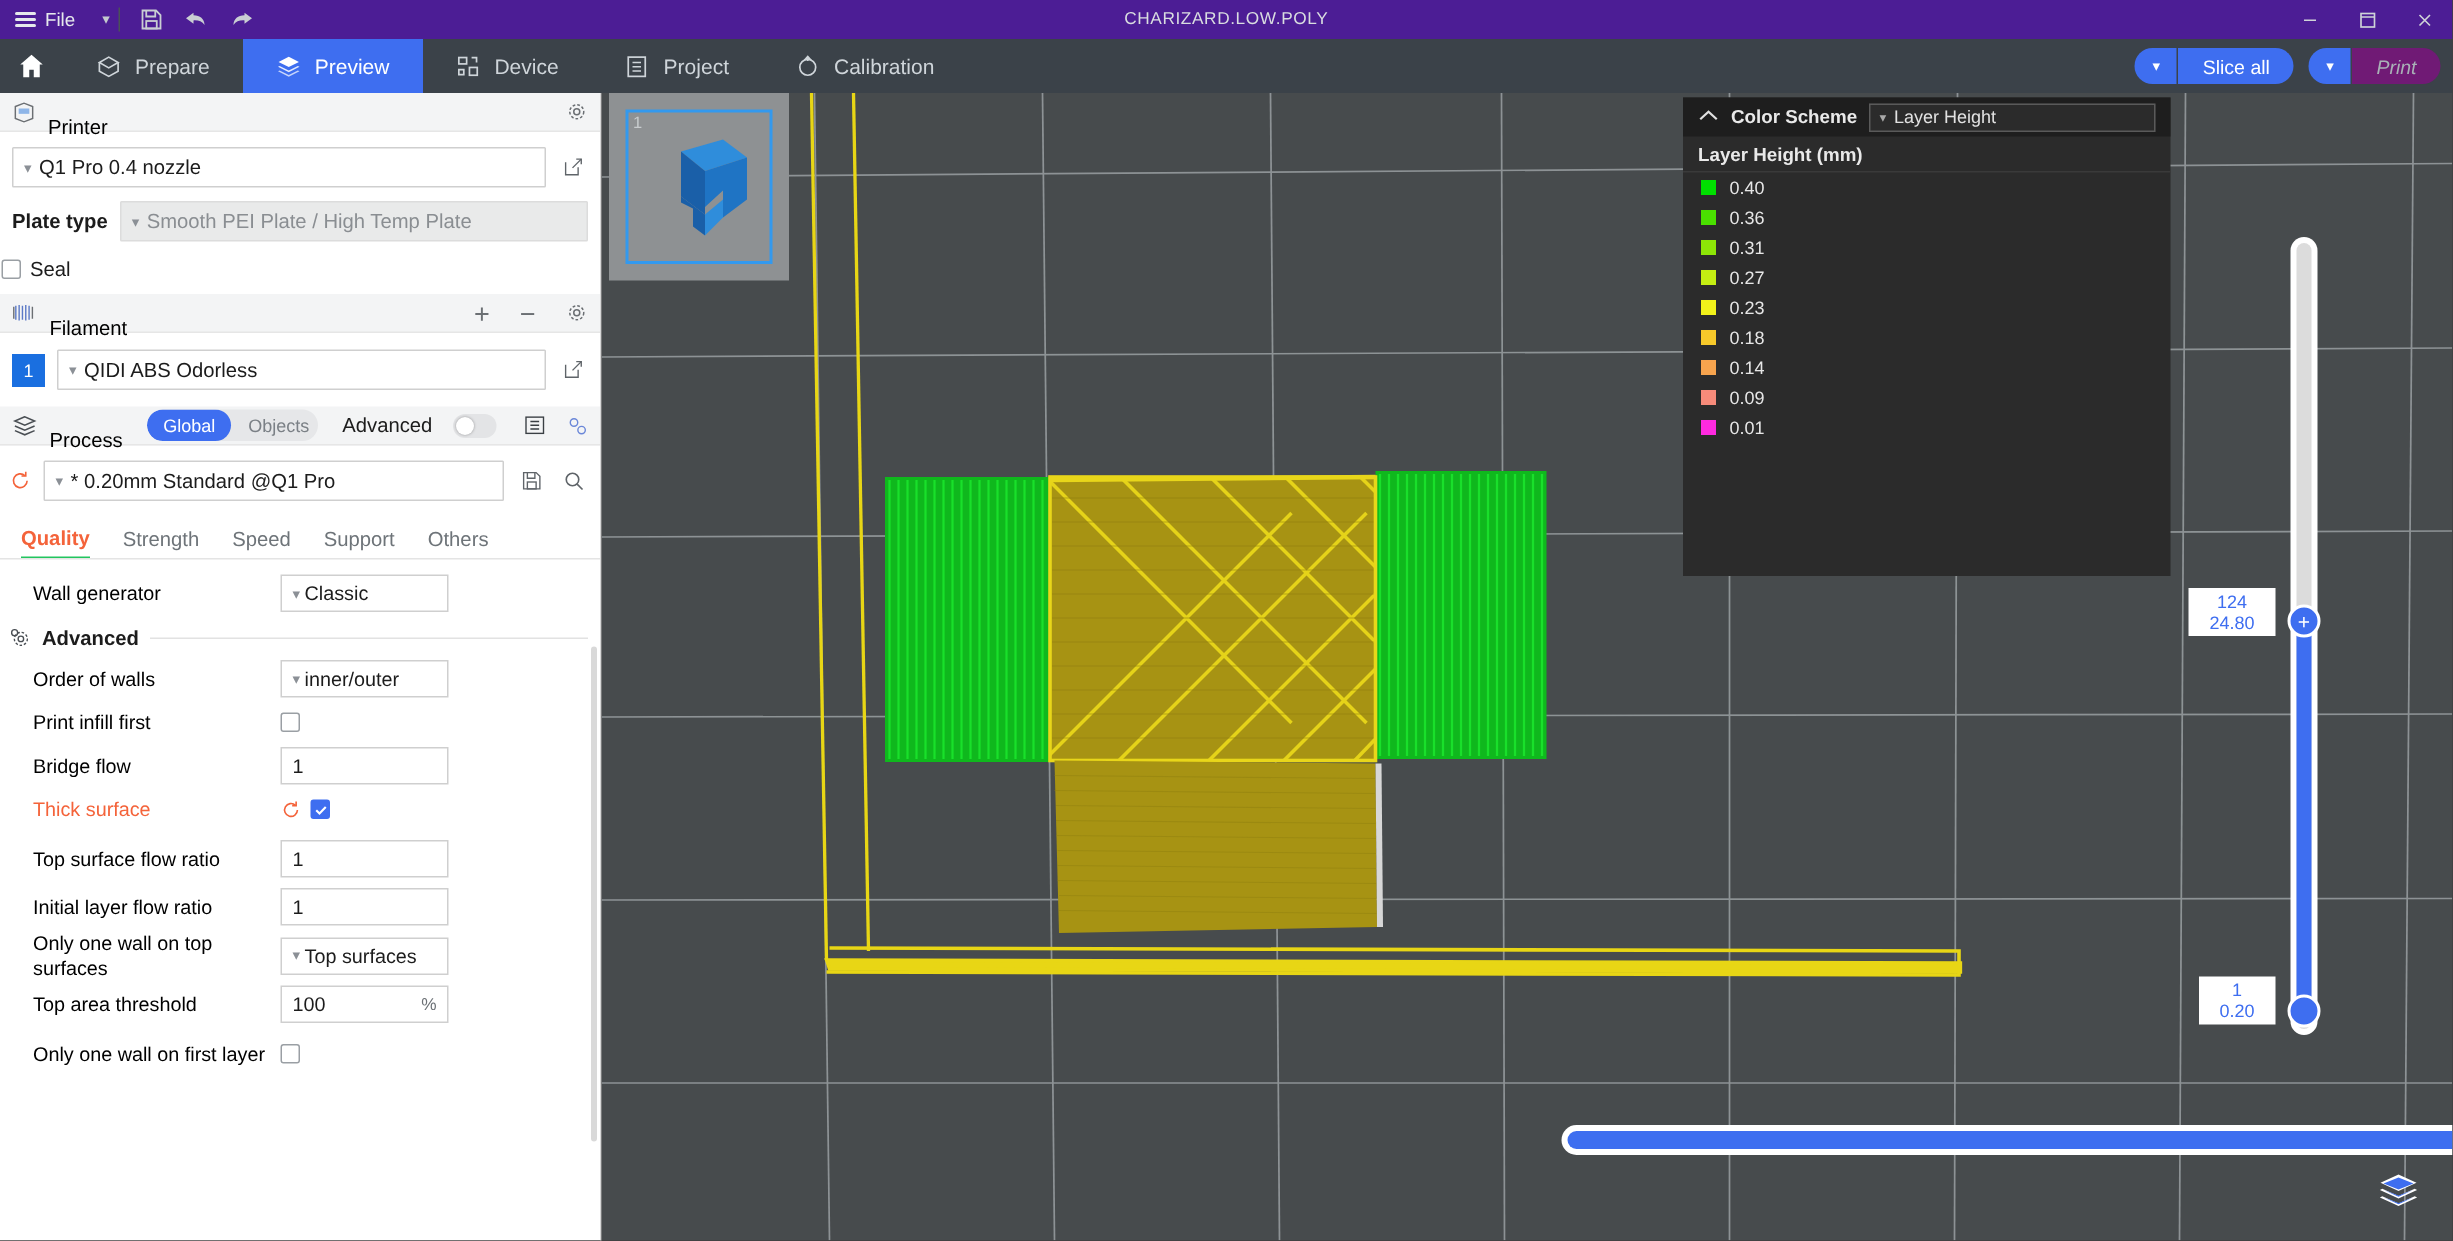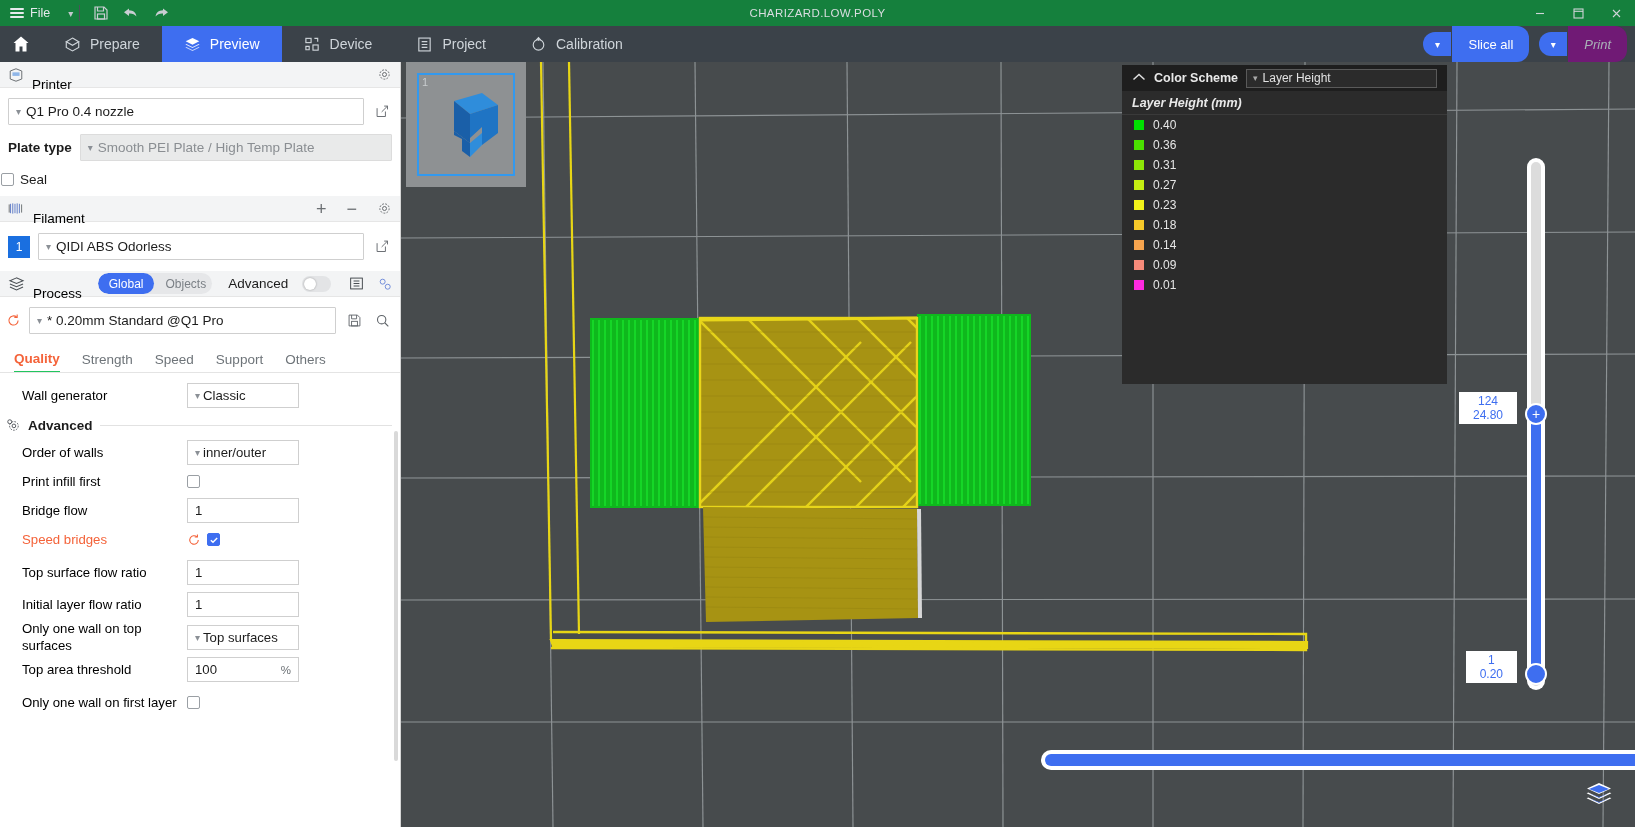--- a/index.html
+++ b/index.html
@@ -7,21 +7,21 @@
     width: 1635px; height: 827px;
     overflow: hidden;
     font-family: "Liberation Sans", sans-serif;
     background: #3f3f3f;
   }
   #app { position: relative; width: 1635px; height: 827px; }
 
   
   .titlebar {
     position: absolute; top: 0; left: 0; width: 1635px; height: 26px;
-    background: #15803d; display: flex; align-items: center;
+    background: #4c1d95; display: flex; align-items: center;
   }
   .tb-file {
     display: flex; align-items: center; gap: 6px;
     padding: 0 8px 0 10px; height: 26px; color: #e6e9ec; font-size: 12.5px;
   }
   .hamburger { display: inline-flex; flex-direction: column; gap: 2.5px; width: 14px; }
   .hamburger i { display: block; height: 1.6px; background: #e6e9ec; border-radius: 1px; }
   .tb-caret { color: #c3c9ce; font-size: 10px; margin-left: 10px; }
   .tb-sep { width: 1px; height: 16px; background: #4a5258; margin: 0 6px; }
   .tb-icon {
@@ -52,21 +52,21 @@
   }
   .nav-item.active { background: #3e6ef0; color: #ffffff; }
   .nav-right { position: absolute; right: 8px; top: 0; height: 36px; display: flex; align-items: center; gap: 10px; }
   .split-btn { display: flex; align-items: center; height: 24px; }
   .split-caret {
     width: 28px; height: 24px; border-radius: 12px 0 0 12px;
     background: #3e6ef0; color: #fff; display: flex; align-items: center; justify-content: center;
     font-size: 10px; margin-right: 1px;
   }
   .split-main {
-    height: 36px; border-radius: 0 12px 12px 0; background: #3e6ef0; color: #fff;
+    height: 24px; border-radius: 0 12px 12px 0; background: #3e6ef0; color: #fff;
     display: flex; align-items: center; justify-content: center; padding: 0 16px; font-size: 13px;
   }
   .split-main.disabled { background: #701a75; color: #a9b1b7; font-style: italic; }
 
   
   .leftpanel {
     position: absolute; top: 62px; left: 0; width: 401px; height: 765px;
     background: #ffffff; border-right: 1px solid #d6d6d6;
     display: flex; flex-direction: column;
   }
@@ -146,21 +146,21 @@
   .cspanel {
     position: absolute; left: 721px; top: 3px; width: 325px; height: 319px;
     background: #2b2b2b; color: #e9e9e9;
   }
   .cs-head { height: 26px; background: #1e1e1e; display: flex; align-items: center; gap: 8px; padding: 0 10px; }
   .cs-title { font-size: 12.5px; font-weight: bold; }
   .cs-combo {
     flex: 1; height: 19px; border: 1px solid #5a5a5a; background: #2b2b2b;
     display: flex; align-items: center; gap: 5px; padding: 0 6px; font-size: 12px; color: #e2e2e2;
   }
-  .cs-sub { font-size: 12.5px; font-weight: bold; padding: 5px 0 4px 10px; border-bottom: 1px solid #3a3a3a; font-style: italic; }
+  .cs-sub { font-size: 12.5px; font-weight: bold; padding: 5px 0 4px 10px; border-bottom: 1px solid #3a3a3a; }
   .cs-item { display: flex; align-items: center; gap: 9px; padding: 1px 0 1px 12px; height: 20px; }
   .cs-sw { width: 10px; height: 10px; }
   .cs-val { font-size: 12px; color: #e6e6e6; }
 
   
   .vslider { position: absolute; right: 90px; top: 96px; width: 18px; height: 532px; }
   .vs-track { position: absolute; left: 0; top: 0; width: 18px; height: 532px; background: #ffffff; border-radius: 9px; }
   .vs-inner-empty { position: absolute; left: 4px; top: 4px; width: 10px; height: 524px; background: #dcdcdc; border-radius: 5px; }
   .vs-fill { position: absolute; left: 4px; width: 10px; background: #3e6ef0; border-radius: 5px; }
   .vs-handle { position: absolute; left: -2px; width: 22px; height: 22px; border-radius: 11px; background: #3e6ef0; border: 2px solid #fff; display: flex; align-items: center; justify-content: center; color: #fff; font-size: 14px; line-height: 1; }
@@ -492,21 +492,21 @@
       <div class="srow">
         <span class="sname">Bridge flow</span>
         <div class="sctl">
           <div class="field">
             <span>1</span>
           </div>
         </div>
       </div>
 
       <div class="srow">
-        <span class="sname orange">Speed bridges</span>
+        <span class="sname orange">Thick surface</span>
         <div class="sctl">
           <span class="reset-ico">
             <svg width="14" height="14" viewBox="0 0 18 18" fill="none" stroke="currentColor" stroke-width="1.4">
                 <path d="M14.5 9a5.5 5.5 0 1 1-1.7-4"></path>
                 <path d="M13.4 1.8v3.4h-3.4"></path>
               </svg>
           </span>
           <span class="cbox checked">
             <svg width="10" height="10" viewBox="0 0 12 12" fill="none" stroke="#fff" stroke-width="1.7">
                 <path d="M2.2 6.2 4.8 8.8 9.8 3.6"></path>

